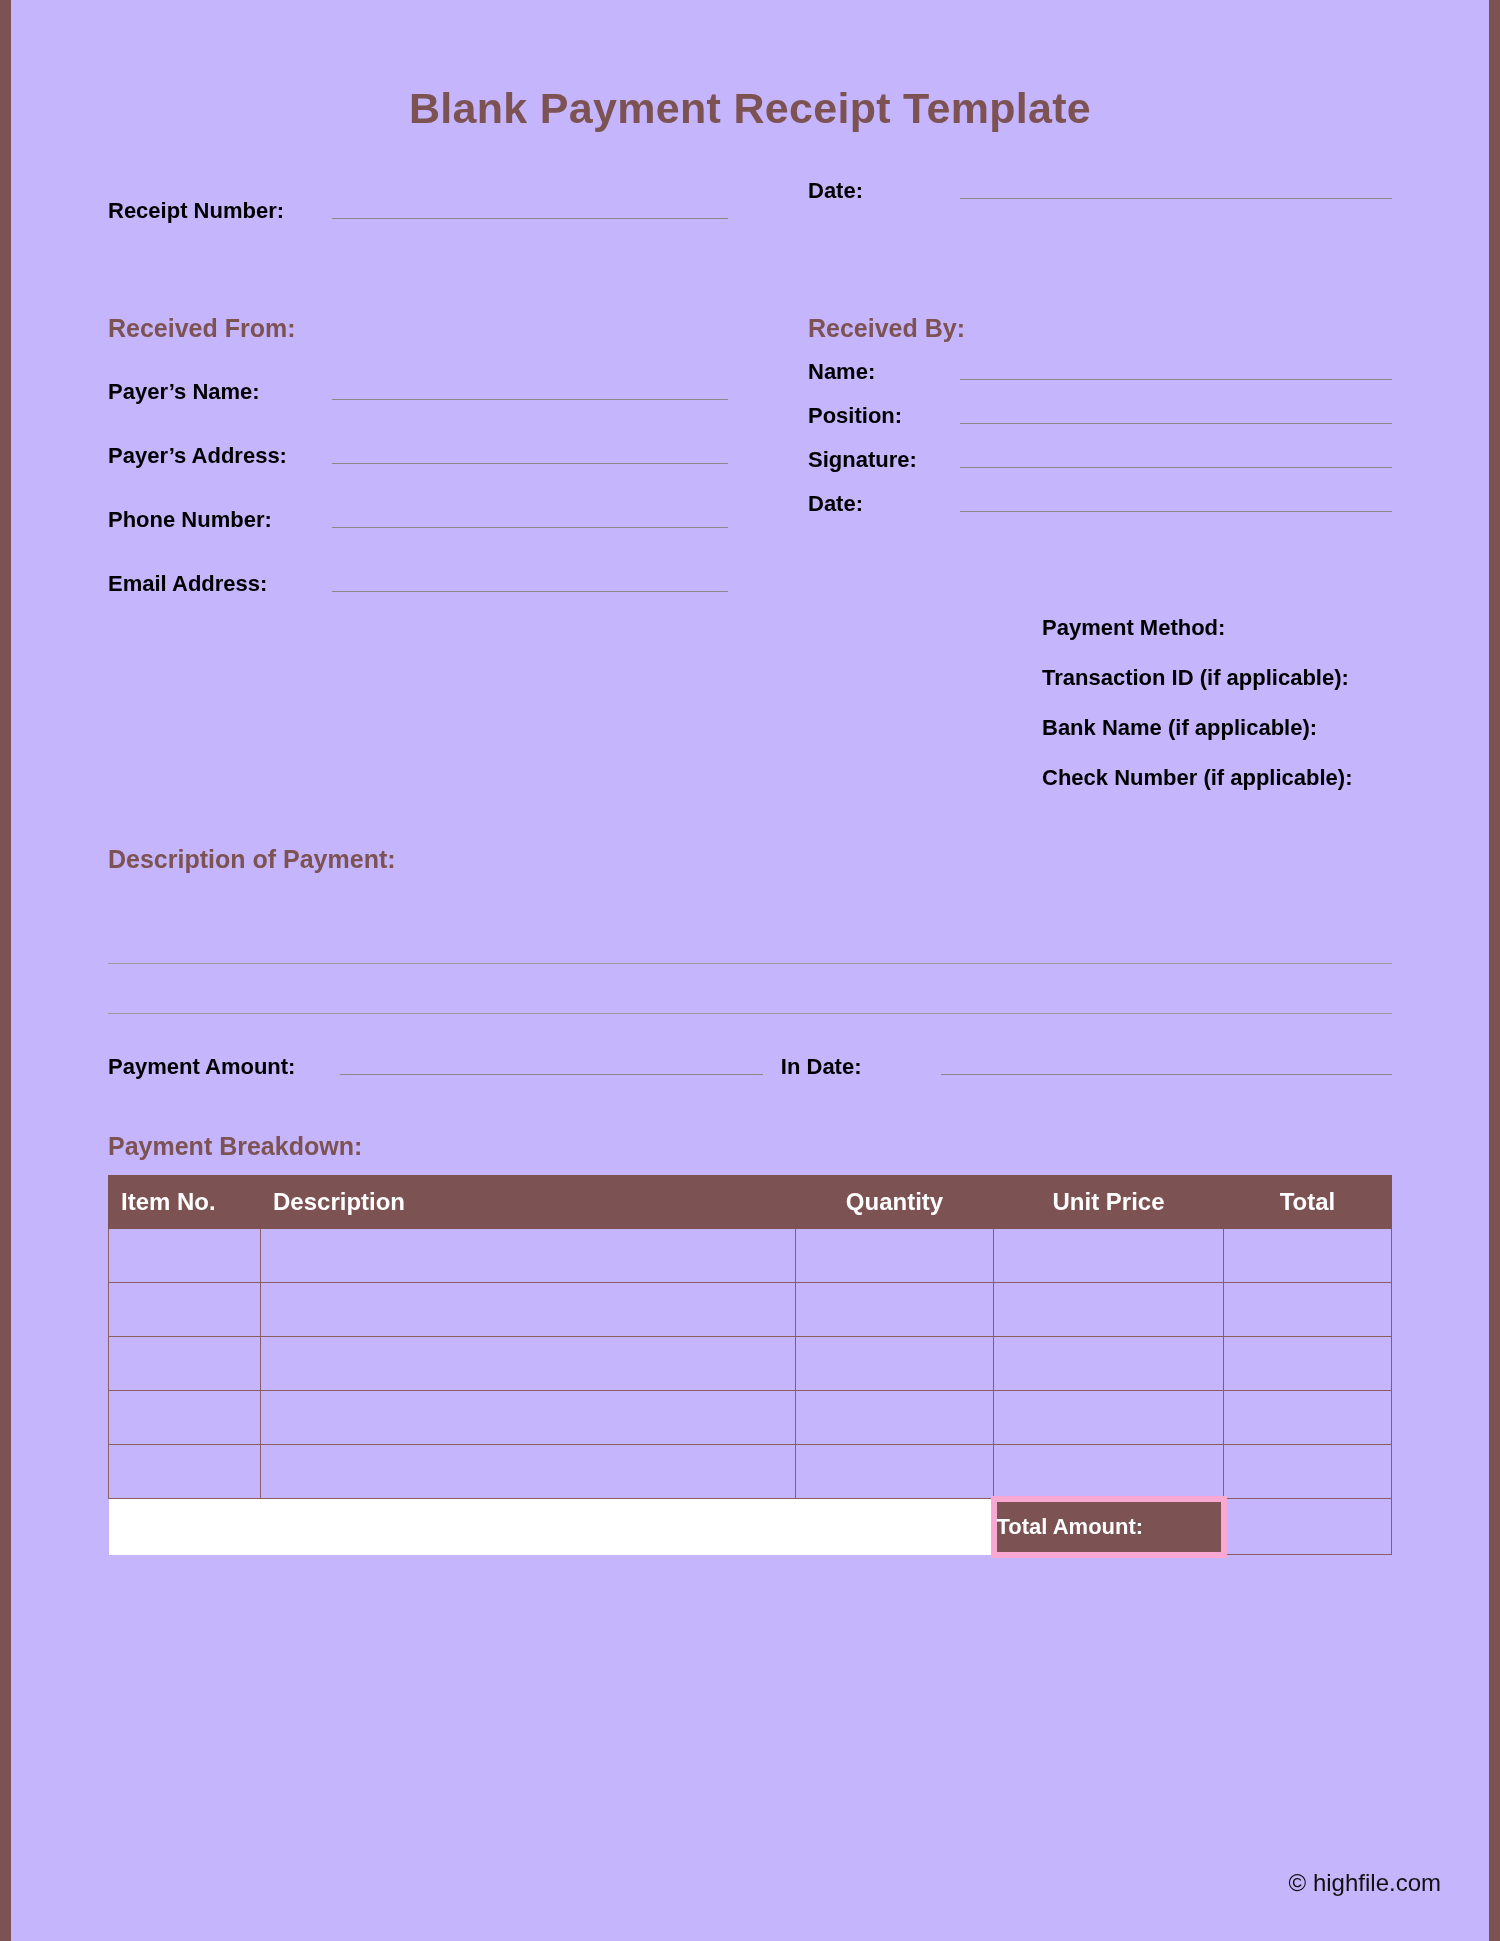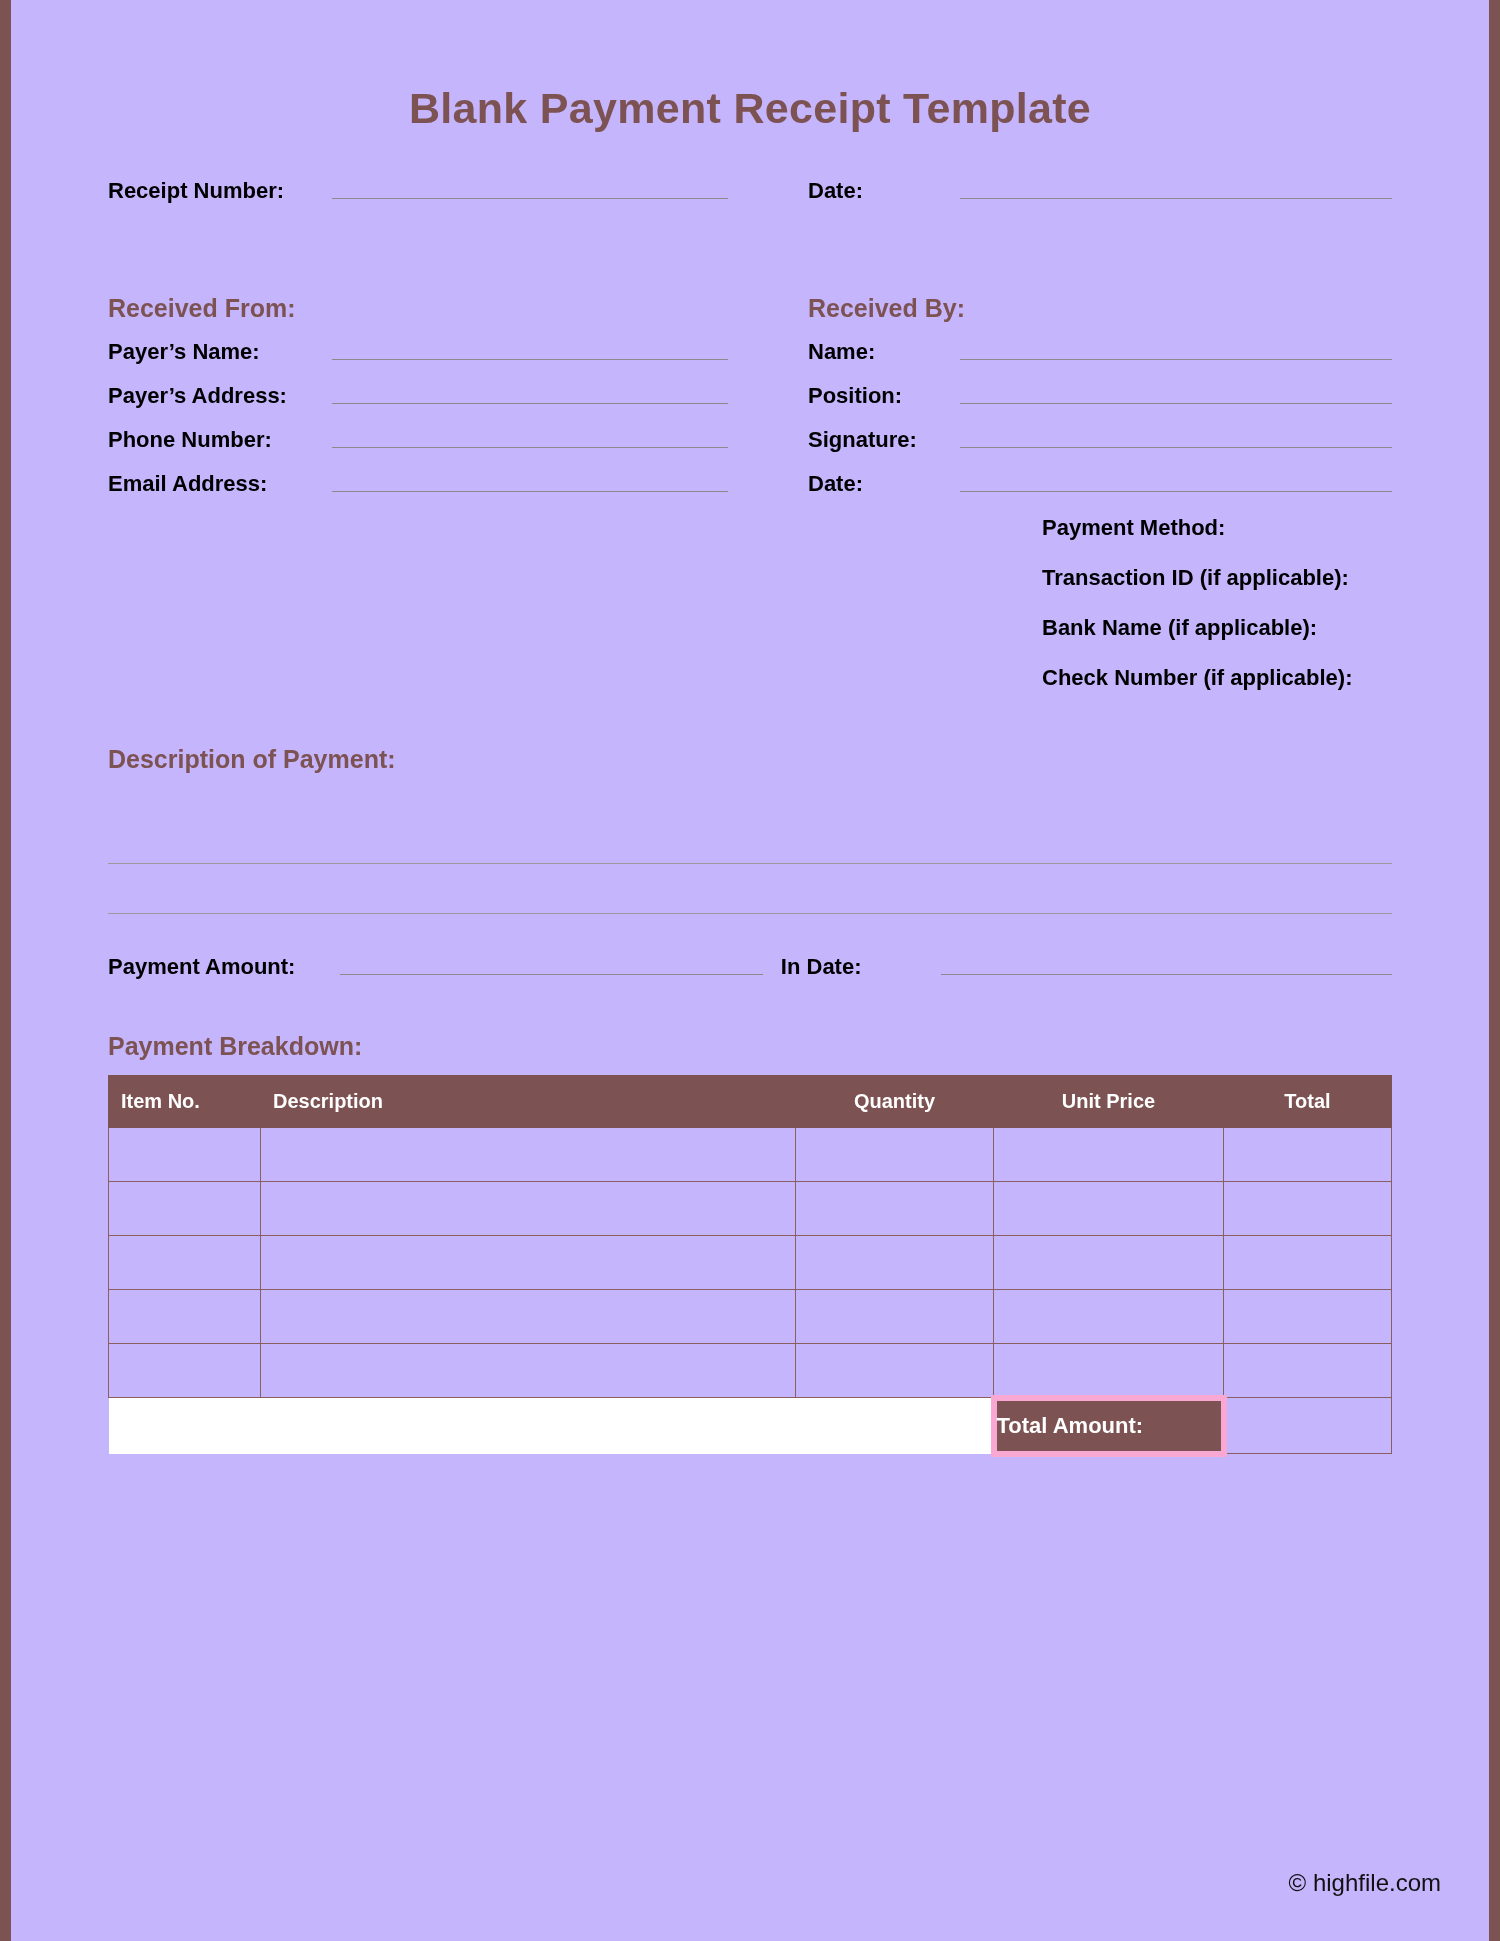--- a/index.html
+++ b/index.html
@@ -81,21 +81,21 @@
     gap:0;
     margin-top:46px;
   }
   .col-l { width:50%; padding-right:22px; }
   .col-r { width:50%; padding-left:58px; }
 
   .receipt-row { display:flex; align-items:flex-end; }
   .receipt-row .lbl { margin-right:0; }
 
   
-  .lw-220 { width:224px; }
+  .lw-220 { width:224px;margin-top:20px; }
   .lw-150 { width:152px; }
 
   .mt-row { margin-top:18px; }
 
   .group-head { margin-top:44px; margin-bottom:16px; }
 
   
   .pd-row { display:flex; align-items:flex-end; margin-top:18px;flex-direction:column; }
   .pd-lbl { width:350px; }
 
@@ -120,21 +120,21 @@
   
   .bd-head { margin-top:52px; margin-bottom:14px; }
   table.bd {
     width:100%;
     border-collapse:collapse;
     table-layout:fixed;
   }
   table.bd th {
     background:#7d5252;
     color:#ffffff;
-    font-size:20px;
+    font-size:24px;
     font-weight:bold;
     padding:12px 12px;
     border:1px solid #7d5252;
     text-align:center;
     height:52px;
   }
   table.bd th.th-item { text-align:left; width:152px; }
   table.bd th.th-desc { text-align:left; width:auto; }
   table.bd th.th-qty  { width:198px; }
   table.bd th.th-unit { width:230px; }

